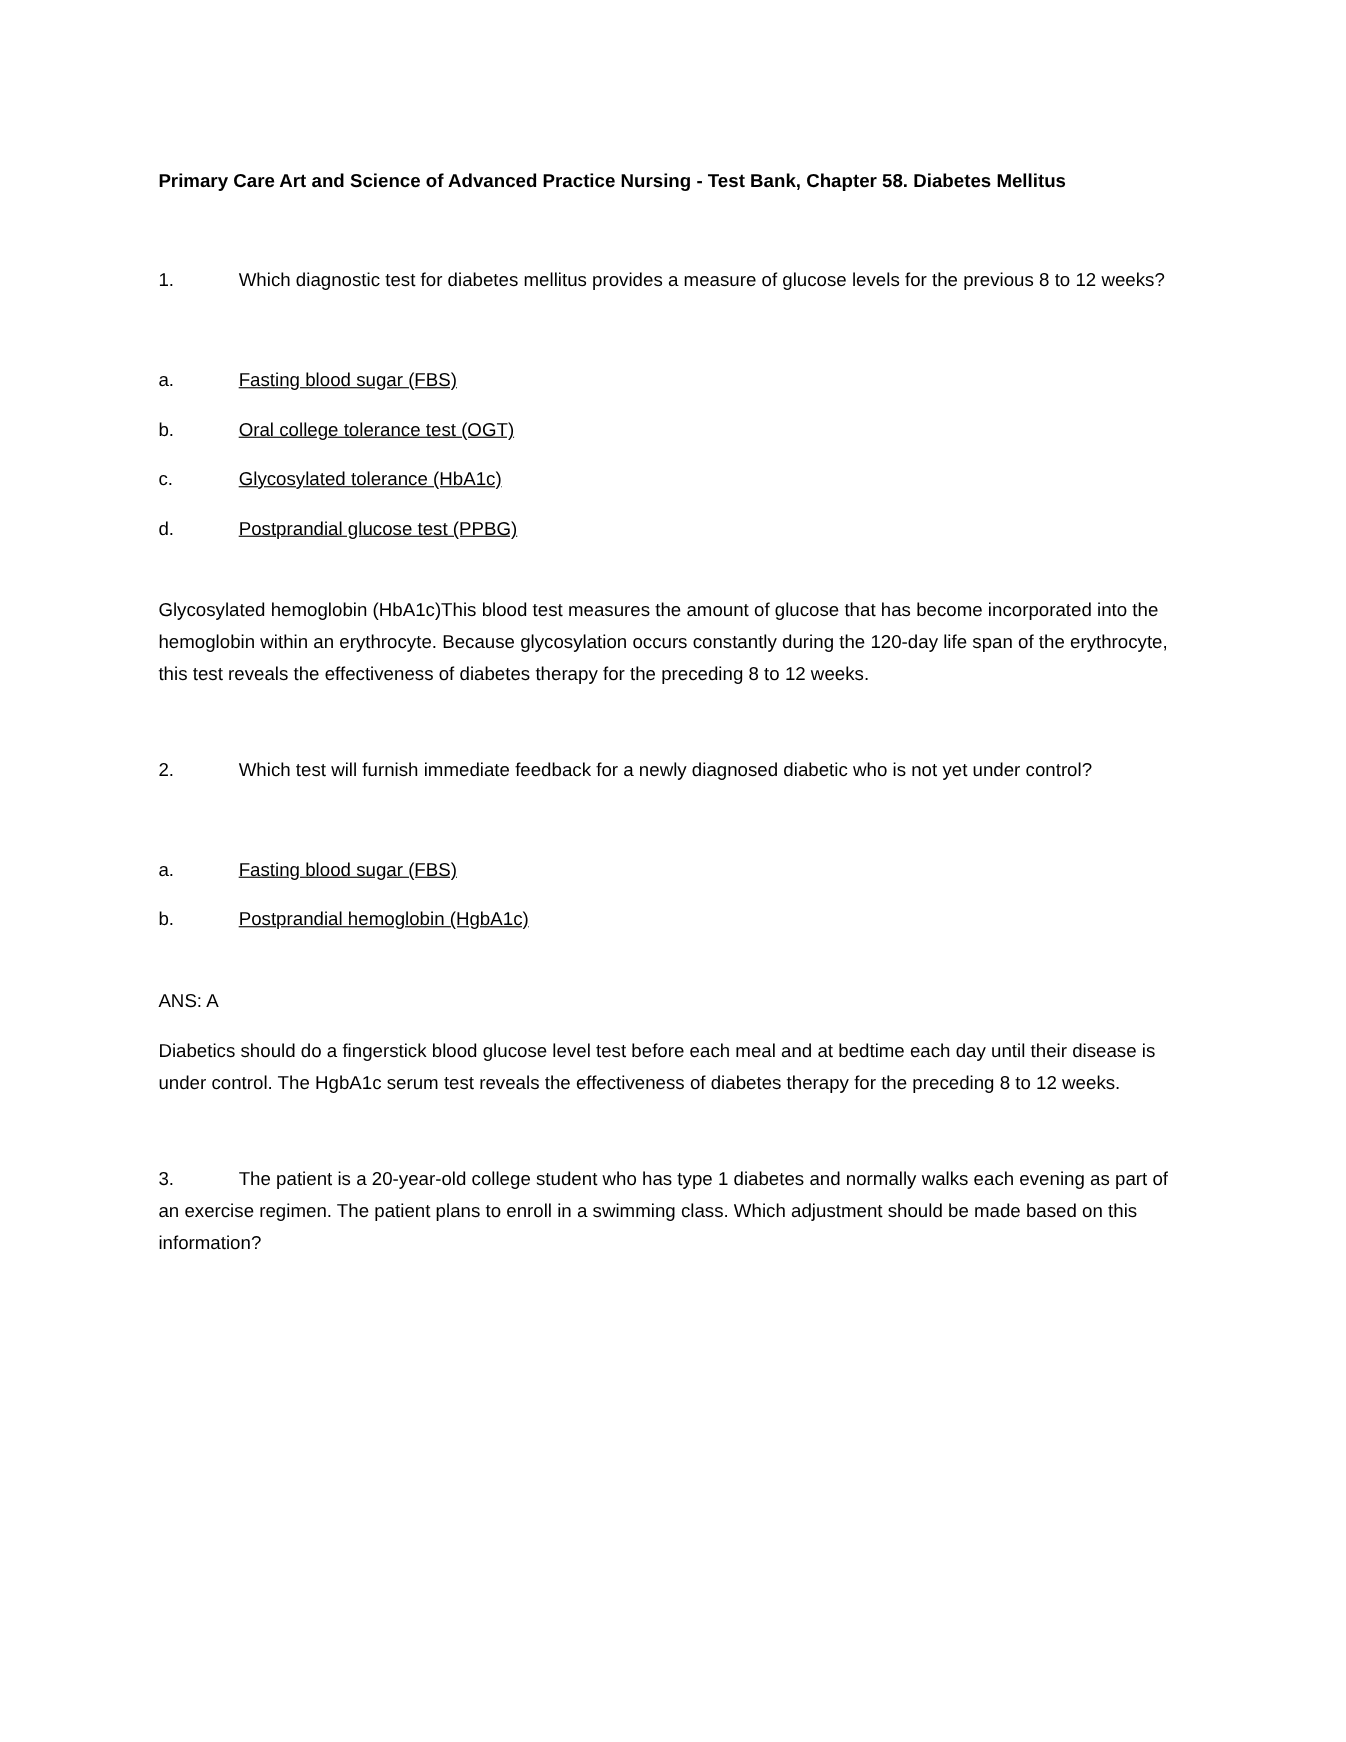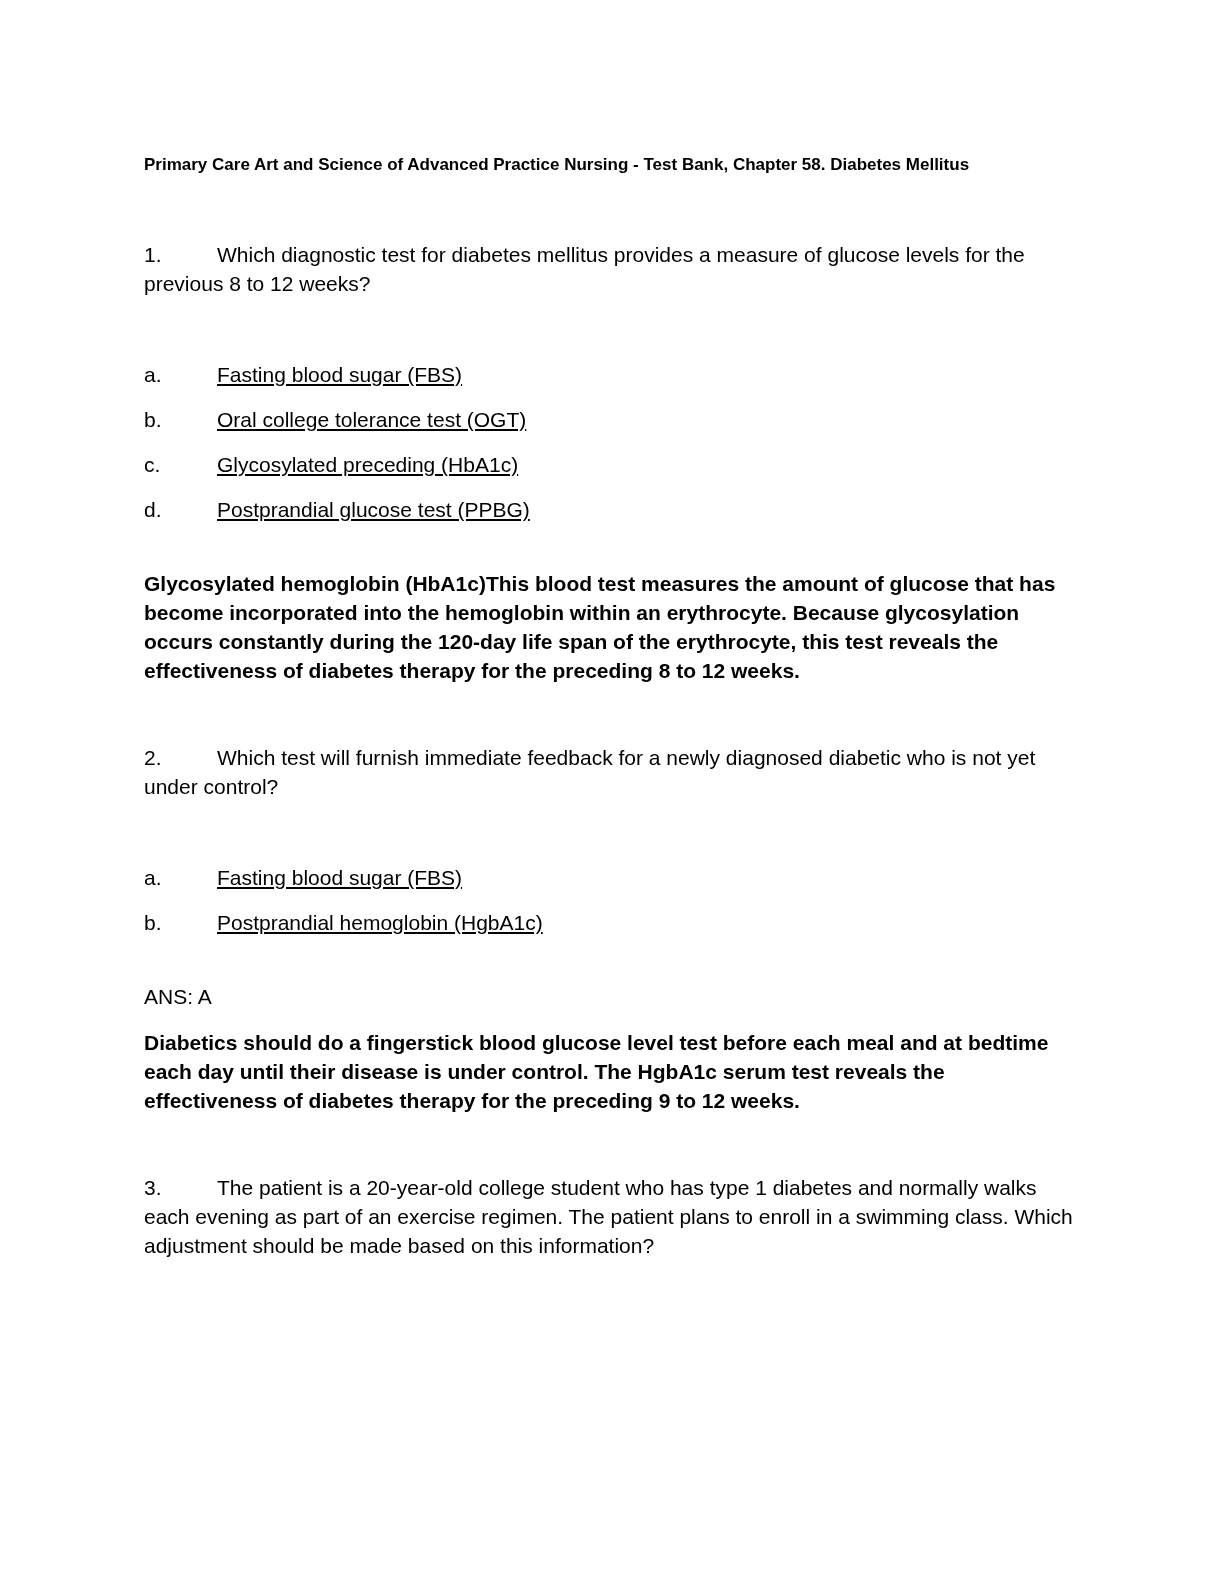--- a/index.html
+++ b/index.html
@@ -22,21 +22,21 @@
     padding: 150px 144px 0 144px;
     background: #ffffff;
   }
   .doc-title {
     font-size: 17px;
     font-weight: bold;
     line-height: 29px;
     margin: 0 0 61px 0;
   }
   p {
-    font-size: 21px;
+    font-size: 17px;
     line-height: 29px;
     margin: 0;
   }
   .q-text {
     margin-bottom: 62px;
   }
   .num {
     display: inline-block;
     width: 73px;
   }
@@ -45,48 +45,47 @@
   }
   .options {
     margin-bottom: 45px;
     text-decoration: underline;
   }
   .answer {
     margin-bottom: 17px;
   }
   .rationale {
     margin-bottom: 58px;
-    font-weight: bold;
   }
 </style>
 </head>
 <body>
 
 <div class="page">
 
   <p class="doc-title">Primary Care Art and Science of Advanced Practice Nursing - Test Bank, Chapter 58. Diabetes Mellitus</p>
 
   <div>
     <p class="q-text"><span class="num">1.</span><span>Which diagnostic test for diabetes mellitus provides a measure of glucose levels for the previous 8 to 12 weeks?</span></p>
     <div class="options">
       <p class="option"><span class="num">a.</span><span>Fasting blood sugar (FBS)</span></p>
       <p class="option"><span class="num">b.</span><span>Oral college tolerance test (OGT)</span></p>
-      <p class="option"><span class="num">c.</span><span>Glycosylated preceding (HbA1c)</span></p>
+      <p class="option"><span class="num">c.</span><span>Glycosylated tolerance (HbA1c)</span></p>
       <p class="option"><span class="num">d.</span><span>Postprandial glucose test (PPBG)</span></p>
     </div>
     <p class="rationale">Glycosylated hemoglobin (HbA1c)This blood test measures the amount of glucose that has become incorporated into the hemoglobin within an erythrocyte. Because glycosylation occurs constantly during the 120-day life span of the erythrocyte, this test reveals the effectiveness of diabetes therapy for the preceding 8 to 12 weeks.</p>
   </div>
 
   <div>
     <p class="q-text"><span class="num">2.</span><span>Which test will furnish immediate feedback for a newly diagnosed diabetic who is not yet under control?</span></p>
     <div class="options">
       <p class="option"><span class="num">a.</span><span>Fasting blood sugar (FBS)</span></p>
       <p class="option"><span class="num">b.</span><span>Postprandial hemoglobin (HgbA1c)</span></p>
     </div>
     <p class="answer">ANS: A</p>
-    <p class="rationale">Diabetics should do a fingerstick blood glucose level test before each meal and at bedtime each day until their disease is under control. The HgbA1c serum test reveals the effectiveness of diabetes therapy for the preceding 9 to 12 weeks.</p>
+    <p class="rationale">Diabetics should do a fingerstick blood glucose level test before each meal and at bedtime each day until their disease is under control. The HgbA1c serum test reveals the effectiveness of diabetes therapy for the preceding 8 to 12 weeks.</p>
   </div>
 
   <div>
     <p class="q-text"><span class="num">3.</span><span>The patient is a 20-year-old college student who has type 1 diabetes and normally walks each evening as part of an exercise regimen. The patient plans to enroll in a swimming class. Which adjustment should be made based on this information?</span></p>
   </div>
 
 </div>
 
 </body></html>

